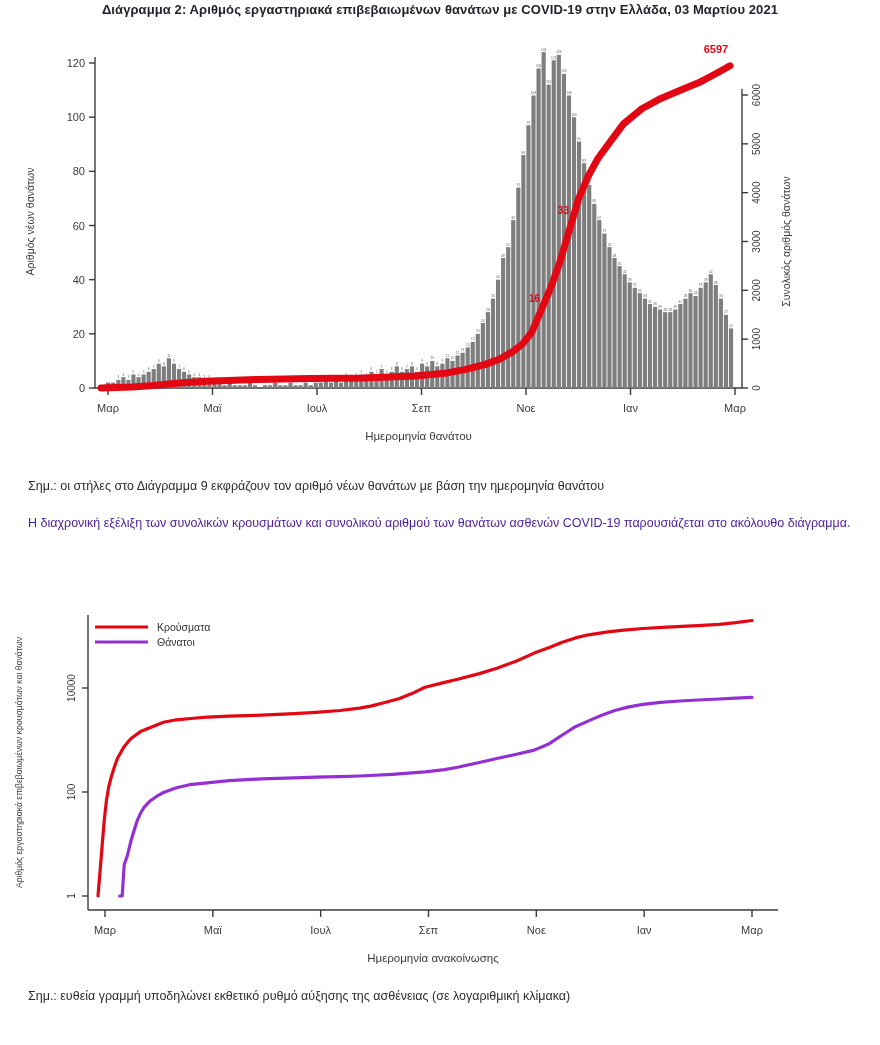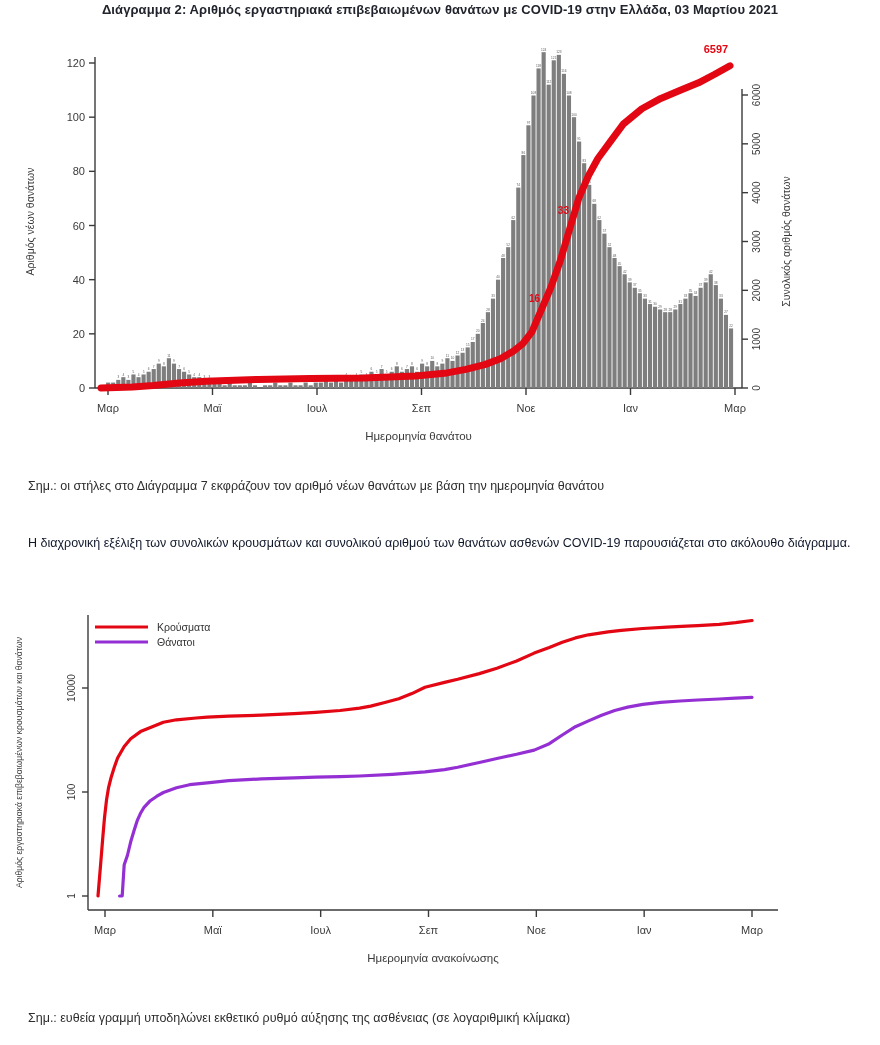--- a/index.html
+++ b/index.html
@@ -1,22 +1,22 @@
 <!DOCTYPE html>
 <html><head>
 <meta charset="utf-8">
 <style>
   html,body{margin:0;padding:0;background:#ffffff;}
   body{font-family:"Liberation Sans",sans-serif;}
   #page{position:relative;width:880px;height:1045px;background:#fff;overflow:hidden;}
   .fig-title{position:absolute;left:0;width:880px;text-align:center;font-weight:bold;
              font-size:13px;color:#21242c;letter-spacing:.1px;}
   .note{position:absolute;left:28px;font-size:12.5px;color:#2d2d2d;}
-  .para{position:absolute;left:28px;width:824px;font-size:12.5px;color:#0f172a;
-        text-align:justify;line-height:1.6;margin-top:20px;}
+  .para{position:absolute;left:28px;width:824px;font-size:12.5px;color:#4c1d95;
+        text-align:justify;line-height:1.6;}
   svg{position:absolute;left:0;display:block;}
   svg text{font-family:"Liberation Sans",sans-serif;}
 </style>
 </head>
 <body>
 
 <div id="page">
 
   <div class="fig-title" style="top:2px;">Διάγραμμα 2: Αριθμός εργαστηριακά επιβεβαιωμένων θανάτων με COVID-19 στην Ελλάδα, 03 Μαρτίου 2021</div>
 
@@ -296,21 +296,21 @@
         <text x="720.88424" y="263.125" font-size="3.2" fill="#5a5a5a" text-anchor="middle">33</text>
         <text x="725.9482399999999" y="279.375" font-size="3.2" fill="#5a5a5a" text-anchor="middle">27</text>
         <text x="731.01224" y="292.9166666666667" font-size="3.2" fill="#5a5a5a" text-anchor="middle">22</text>
       </g>
       <text x="563.4111538461539" y="179.75833333333333" font-size="10" fill="#e30613" text-anchor="middle" font-weight="bold">33</text>
       <text x="534.5416666666666" y="267.6583333333333" font-size="10" fill="#e30613" text-anchor="middle" font-weight="bold">16</text>
       <polyline points="101.0,353.9 132.4,353.0 153.2,351.6 179.6,348.9 206.0,347.2 258.3,345.4 310.5,344.6 363.3,344.0 415.5,342.0 447.0,338.9 465.8,335.4 484.7,330.6 500.4,324.7 513.0,317.4 522.4,310.1 531.9,297.8 541.3,275.9 550.7,253.9 560.2,227.0 569.6,195.3 579.0,163.6 588.5,141.6 597.9,124.5 610.5,107.4 623.1,90.3 641.9,74.7 660.8,64.4 679.7,56.6 698.5,48.8 714.3,40.5 730.0,31.8" fill="none" stroke="#e30613" stroke-width="7" stroke-linecap="round" stroke-linejoin="round"></polyline>
       <text x="716" y="18.846499999999992" font-size="11" fill="#e30613" text-anchor="middle" font-weight="bold">6597</text>
     </svg>
 
-  <div class="note" style="top:479px;">Σημ.: οι στήλες στο Διάγραμμα 7 εκφράζουν τον αριθμό νέων θανάτων με βάση την ημερομηνία θανάτου</div>
+  <div class="note" style="top:479px;">Σημ.: οι στήλες στο Διάγραμμα 9 εκφράζουν τον αριθμό νέων θανάτων με βάση την ημερομηνία θανάτου</div>
 
   <div class="para" style="top:513px;">Η διαχρονική εξέλιξη των συνολικών κρουσμάτων και συνολικού αριθμού των θανάτων ασθενών COVID-19 παρουσιάζεται στο ακόλουθο διάγραμμα.</div>
 
 
   <svg id="chart3-svg" viewBox="0 0 880 372" width="880" height="372" style="top:603px;">
       <g stroke="#3a3a3a" stroke-width="1.4">
         <line x1="88" y1="12" x2="88" y2="307"></line>
         <line x1="88" y1="307" x2="778" y2="307"></line>
         <line x1="82" y1="293" x2="88" y2="293"></line>
         <line x1="82" y1="189" x2="88" y2="189"></line>
@@ -338,15 +338,15 @@
       <polyline points="98.0,293.0 100.6,261.7 102.6,236.9 104.5,214.7 106.5,197.1 108.5,184.9 111.1,174.5 114.3,164.2 117.6,155.0 124.2,143.5 130.7,135.7 140.5,128.6 152.3,123.7 163.4,119.2 176.5,116.8 196.1,115.0 207.2,114.1 228.8,113.2 261.5,112.1 294.2,110.7 315.8,109.3 340.0,107.5 359.6,105.1 370.7,103.1 385.8,99.3 398.8,95.8 411.9,90.6 425.0,84.3 444.6,79.4 457.7,76.3 479.3,70.6 496.9,65.2 516.6,58.0 534.2,50.1 549.3,44.5 562.3,39.2 575.4,34.9 588.5,31.8 608.1,28.9 621.2,27.4 642.8,25.5 667.0,24.1 686.6,23.2 697.7,22.7 719.3,21.3 735.6,19.7 752.0,17.5" fill="none" stroke="#e30613" stroke-width="3.2" stroke-linecap="round" stroke-linejoin="round"></polyline>
       <polyline points="119.6,293.0 122.2,293.0 124.2,261.7 127.4,252.5 130.7,238.8 134.0,227.7 137.2,217.7 140.5,210.3 143.8,204.7 150.3,197.7 156.9,193.2 163.4,189.5 176.5,184.7 189.6,181.7 207.2,179.8 228.8,177.7 261.5,175.9 294.2,174.9 315.8,174.2 340.0,173.6 359.6,173.0 392.3,171.3 425.0,168.9 444.6,166.6 457.7,164.2 479.3,159.5 496.9,155.5 516.6,151.3 534.2,147.1 549.3,140.7 562.3,132.0 575.4,123.7 588.5,117.9 601.6,112.2 614.7,107.5 627.7,104.1 642.8,101.4 660.4,99.3 680.1,98.0 697.7,97.0 719.3,96.0 735.6,95.1 752.0,94.4" fill="none" stroke="#9430d3" stroke-width="3.2" stroke-linecap="round" stroke-linejoin="round"></polyline>
       <g>
         <line x1="95" y1="24" x2="148" y2="24" stroke="#e30613" stroke-width="3.2"></line>
         <text x="157" y="28" font-size="10.5" fill="#333333">Κρούσματα</text>
         <line x1="95" y1="39" x2="148" y2="39" stroke="#9430d3" stroke-width="3.2"></line>
         <text x="157" y="43" font-size="10.5" fill="#333333">Θάνατοι</text>
       </g>
     </svg>
 
-  <div class="note" style="top:989px;margin-top:22px;">Σημ.: ευθεία γραμμή υποδηλώνει εκθετικό ρυθμό αύξησης της ασθένειας (σε λογαριθμική κλίμακα)</div>
+  <div class="note" style="top:989px;">Σημ.: ευθεία γραμμή υποδηλώνει εκθετικό ρυθμό αύξησης της ασθένειας (σε λογαριθμική κλίμακα)</div>
 
 </div>
 
 </body></html>

